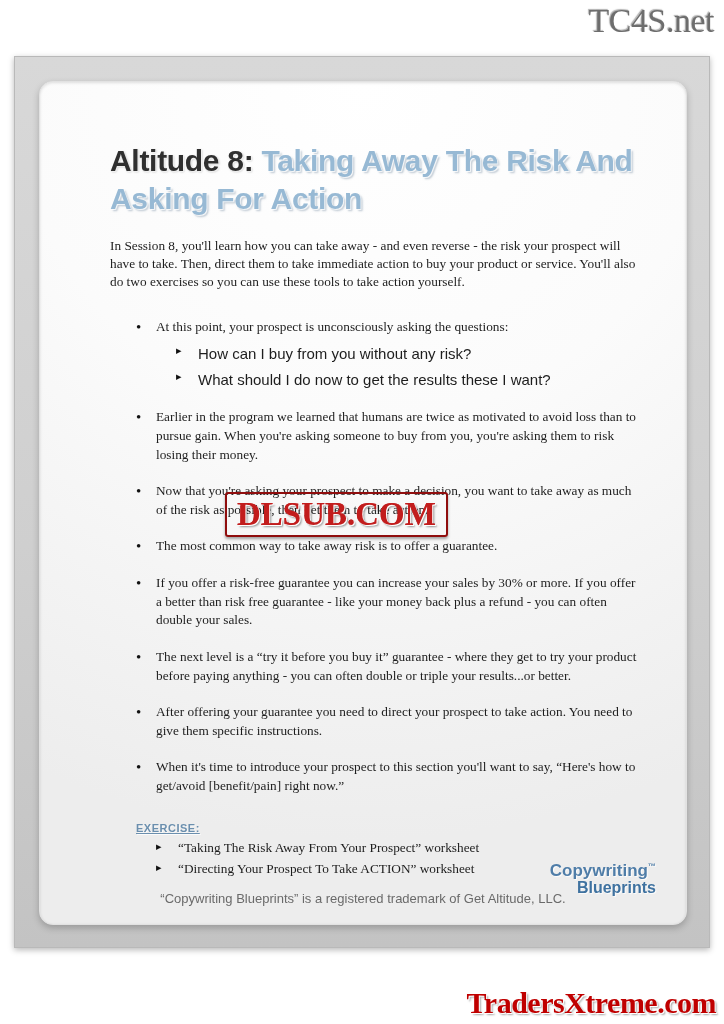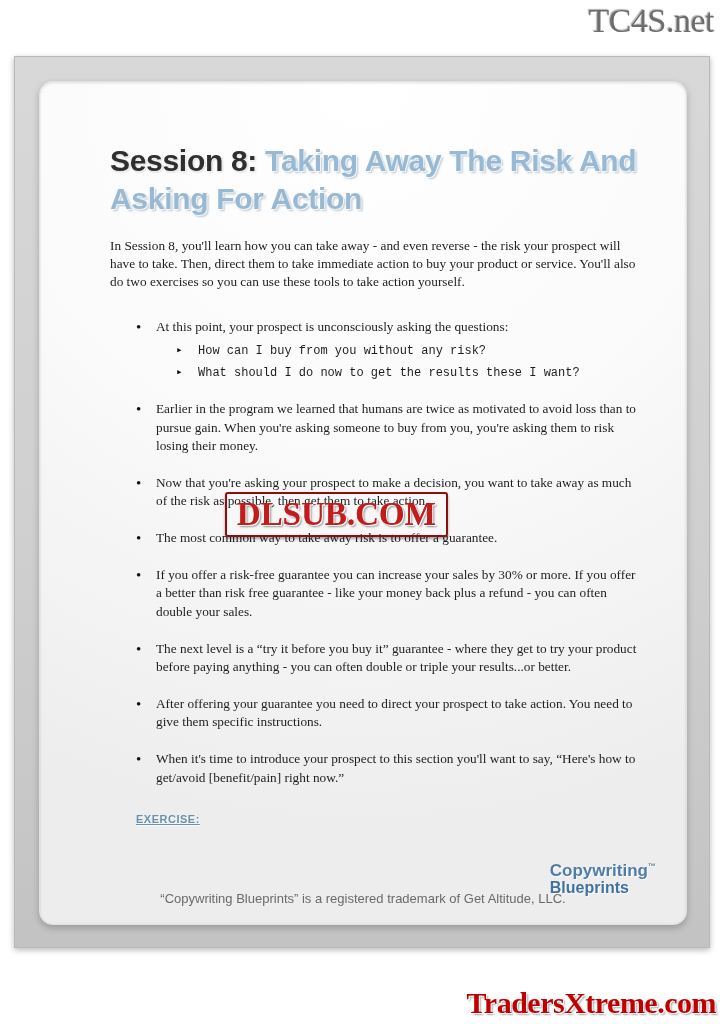--- a/index.html
+++ b/index.html
@@ -127,22 +127,22 @@
   }
   ul.sub {
     margin: 7px 0 0 0;
     padding: 0 0 0 20px;
     list-style: none;
   }
   ul.sub > li {
     position: relative;
     padding-left: 22px;
     margin-bottom: 5px;
-    font-family: Liberation Mono, monospace;
-    font-size: 12px;
+    font-family: Liberation Sans, sans-serif;
+    font-size: 15px;
     color: #1d1d1d;
   }
   ul.sub > li::before {
     content: "\25B8";
     position: absolute;
     left: 0;
     top: 0px;
     font-size: 11px;
     color: #111;
   }
@@ -187,21 +187,21 @@
     bottom: 18px;
     text-align: center;
     font-family: Liberation Sans, sans-serif;
     font-size: 13px;
     color: #6a6a6a;
   }
   .logo {
     position: absolute;
     right: 30px;
     bottom: 28px;
-    text-align: left;
+    text-align: right;
     font-family: "Liberation Sans", sans-serif;
     font-weight: bold;
     line-height: 1.03;
     color: #4f7da8;
     text-shadow: 1px 1px 1px rgba(255,255,255,0.9);
   }
   .logo .l1 { font-size: 17px; display: block; }
   .logo .l2 { font-size: 16px; display: block; color: #3f72a0; }
   .logo .tm { font-size: 8px; vertical-align: super; }
 
@@ -231,21 +231,21 @@
 <div class="page">
 
   <div class="top-brand">TC4S.net</div>
 
   <div class="sheet-outer">
     <div class="sheet-inner">
 
       <div class="content">
 
         <h1 class="title">
-          <span class="session">Session 8:</span>
+          <span class="session">Altitude 8:</span>
           <span class="subject">Taking Away The Risk And Asking For Action</span>
         </h1>
 
         <p class="intro">In Session 8, you'll learn how you can take away - and even reverse - the risk your prospect will have to take. Then, direct them to take immediate action to buy your product or service. You'll also do two exercises so you can use these tools to take action yourself.</p>
 
         <ul class="bullets">
           <li>
             <span>At this point, your prospect is unconsciously asking the questions:</span>
             <ul class="sub">
               <li>How can I buy from you without any risk?</li>
@@ -269,20 +269,24 @@
           </li>
           <li>
             <span>After offering your guarantee you need to direct your prospect to take action. You need to give them specific instructions.</span>
           </li>
           <li>
             <span>When it's time to introduce your prospect to this section you'll want to say, “Here's how to get/avoid [benefit/pain] right now.”</span>
           </li>
         </ul>
 
         <div class="exercise-label">EXERCISE:</div>
+        <ul class="exercise-list">
+          <li>“Taking The Risk Away From Your Prospect” worksheet</li>
+          <li>“Directing Your Prospect To Take ACTION” worksheet</li>
+        </ul>
 
       </div>
 
       <div class="footer-note">“Copywriting Blueprints” is a registered trademark of Get Altitude, LLC.</div>
 
       <div class="logo">
         <span class="l1"><span>Copywriting</span><span class="tm">™</span></span>
         <span class="l2">Blueprints</span>
       </div>
 

